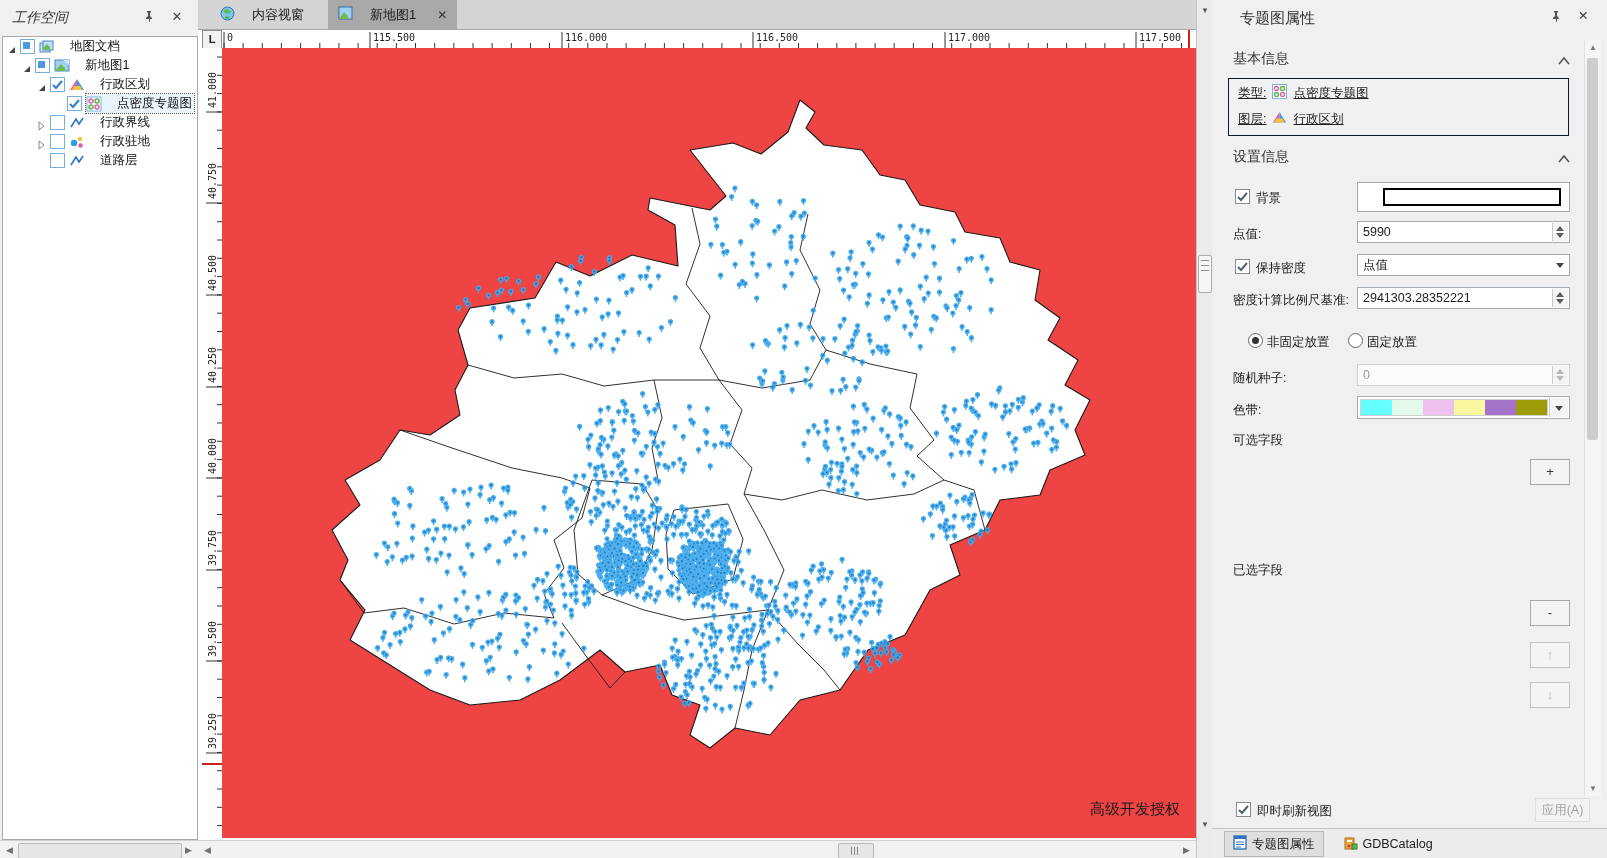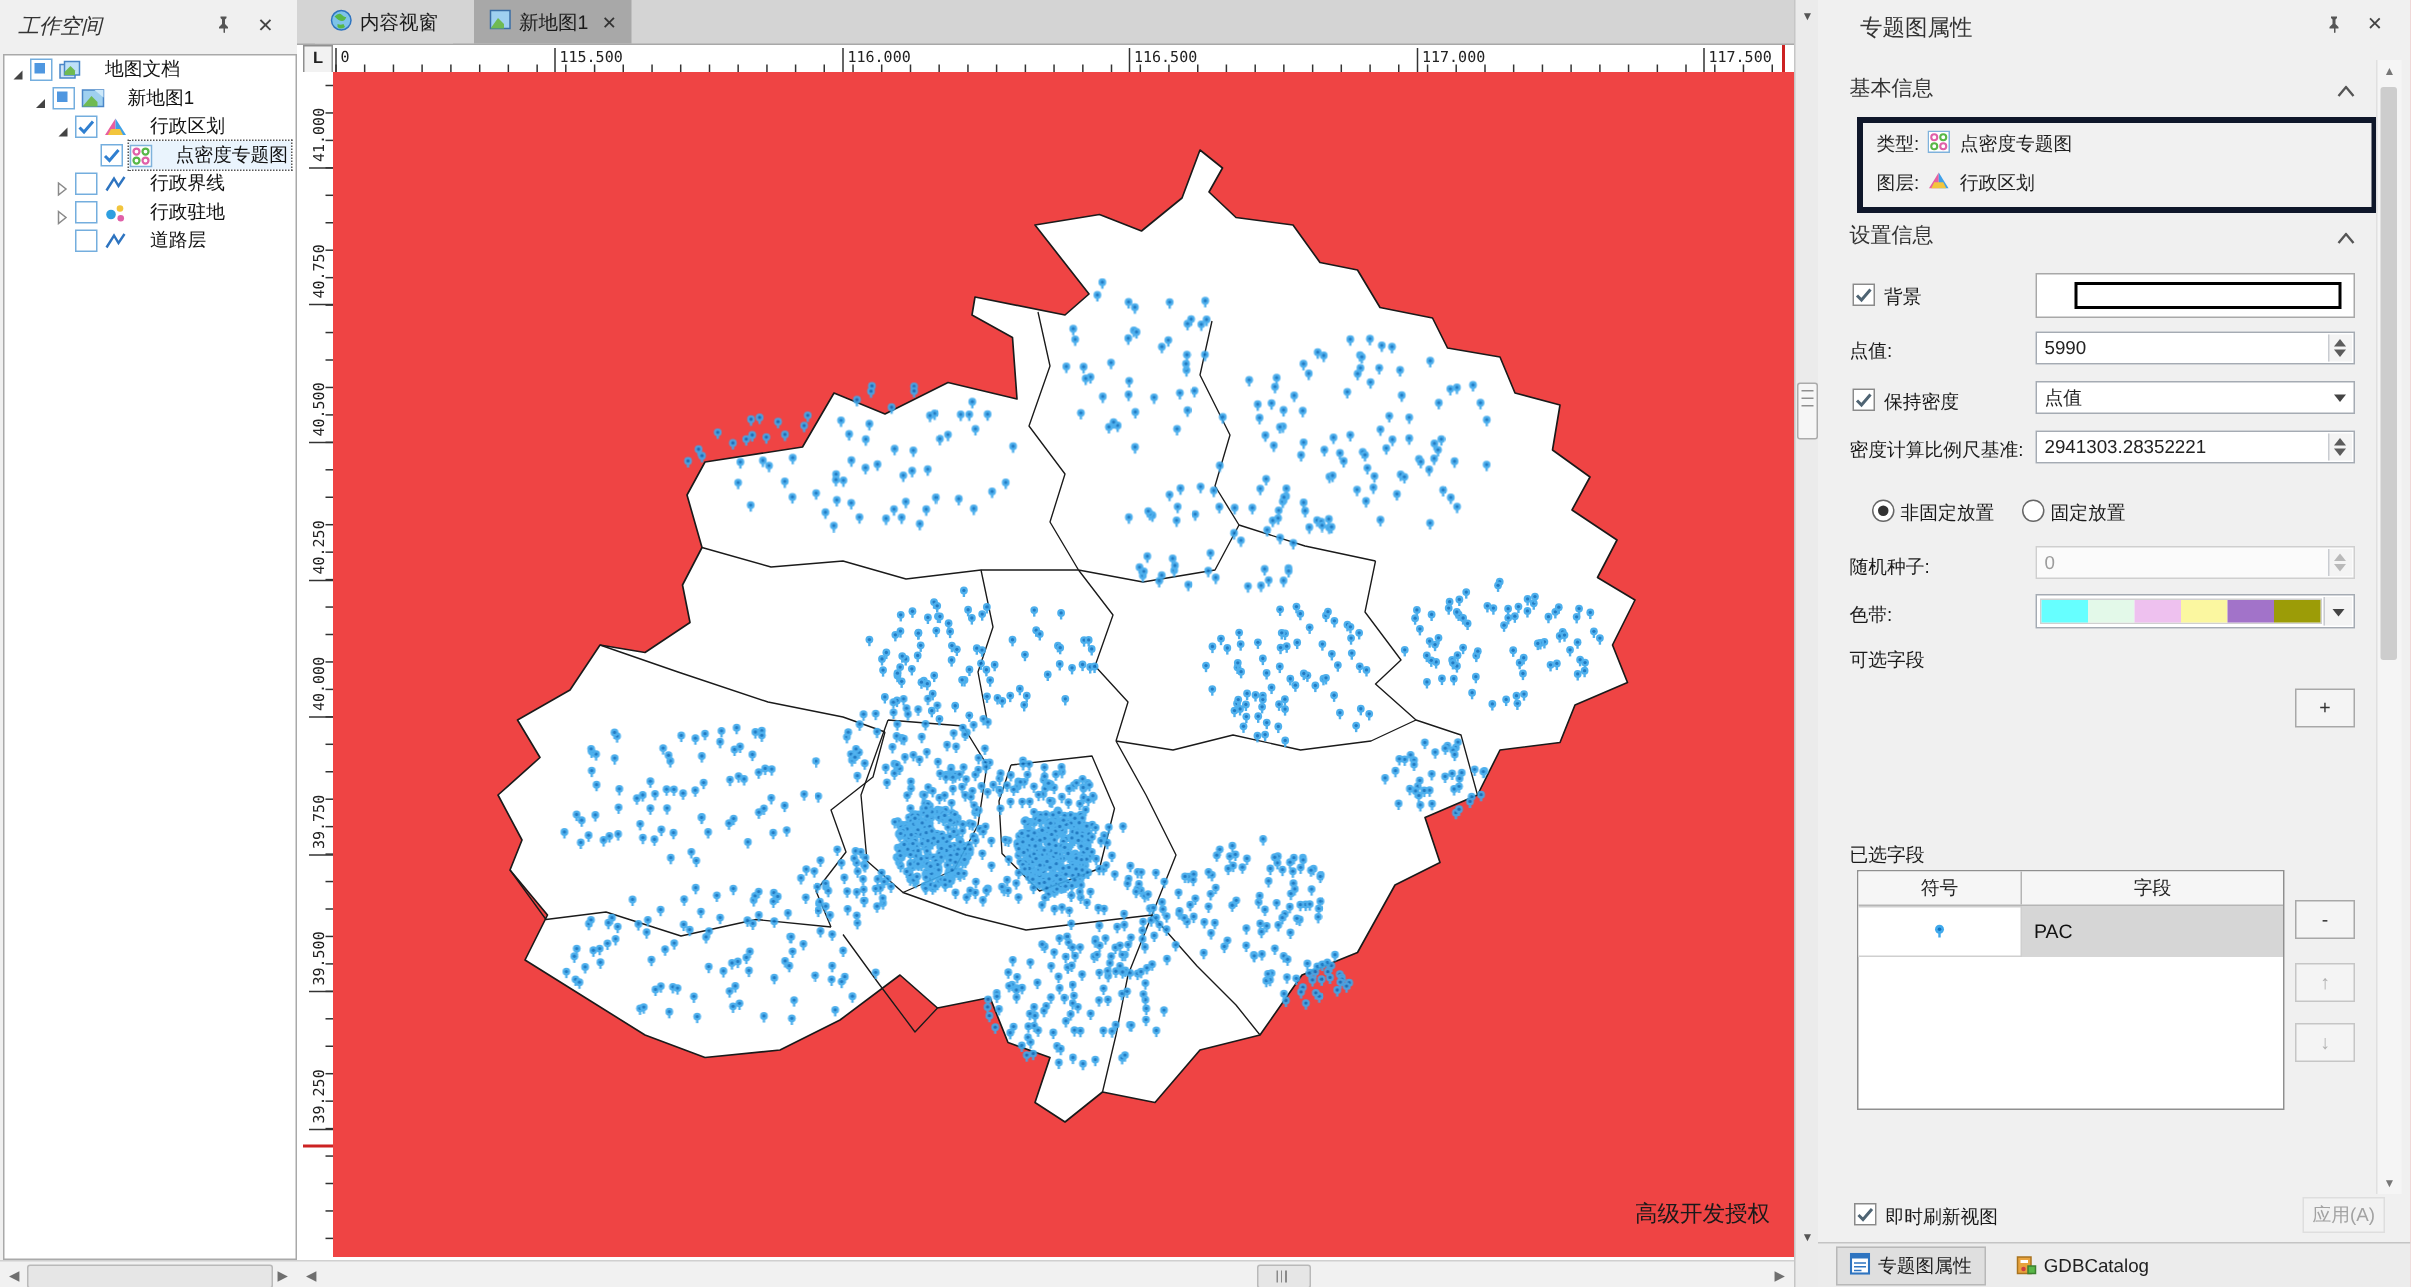--- a/index.html
+++ b/index.html
@@ -24,21 +24,21 @@
   
   .hscroll{height:18px;background:#f1f1f1;border-top:1px solid #d0d0d0;position:absolute;}
   .sb-arrow{position:absolute;top:2px;width:15px;height:14px;color:#6f6f6f;font-size:9px;line-height:14px;text-align:center;}
   .sb-thumb{position:absolute;top:2px;height:14px;background:#e6e6e6;border:1px solid #b9b9b9;border-radius:2px;}
   .grip{position:absolute;top:3px;width:10px;height:8px;
     background:linear-gradient(90deg,#8a8a8a 1px,transparent 1px,transparent 3px,#8a8a8a 3px,#8a8a8a 4px,transparent 4px,transparent 6px,#8a8a8a 6px,#8a8a8a 7px,transparent 7px);}
 
   
   #map-area{left:198px;top:0;width:998px;height:858px;background:#fff;}
   #tabstrip{left:0;top:0;width:998px;height:29px;background:#d4d4d4;border-bottom:1px solid #a8a8a8;display:flex;}
-  .tab{height:29px;display:flex;align-items:center;padding:0 10px;gap:5px;font-size:13px;color:#1a1a1a;}
+  .tab{height:29px;display:flex;align-items:center;padding:0 10px;gap:17px;font-size:13px;color:#1a1a1a;}
   .tab.inactive{margin-left:12px;background:#d4d4d4;}
   .tab.active{margin-left:14px;background:#a8a8a8;}
   .tab .close{font-size:12px;font-weight:bold;color:#333;margin-left:4px;}
   #corner-L{left:4px;top:30px;width:18px;height:17px;background:#f2f2f2;border:1px solid #8f8f8f;
     font-size:11px;font-weight:bold;text-align:center;line-height:16px;color:#222;}
   #hruler{left:24px;top:30px;width:974px;height:18px;background:#fff;border-bottom:1px solid #666;}
   #vruler{left:4px;top:48px;width:20px;height:790px;background:#fff;border-right:1px solid #666;}
   #hruler text,#vruler text{font:10px "DejaVu Sans Mono",monospace;fill:#222;}
   #hruler line,#vruler line{stroke:#333;stroke-width:1;}
   #canvas{left:24px;top:48px;width:974px;height:790px;background:#ef4444;overflow:hidden;}
@@ -63,21 +63,21 @@
   .spin-col .up{top:3px;border-bottom:5px solid #5c5c5c;}
   .spin-col .dn{bottom:3px;border-top:5px solid #5c5c5c;}
   .disabled-ctl{background:#fbfbfb;border-color:#cfcfcf;color:#9d9d9d;}
   .disabled-ctl .spin-col .up{border-bottom-color:#b9b9b9;}
   .disabled-ctl .spin-col .dn{border-top-color:#b9b9b9;}
   .pchk{position:absolute;width:13px;height:13px;border:1px solid #8a8a8a;background:#fff;}
   .combo-arrow{position:absolute;right:5px;top:8px;width:0;height:0;border-left:4px solid transparent;border-right:4px solid transparent;border-top:5px solid #444;}
   .side-btn{position:absolute;left:318px;width:40px;height:26px;background:#f4f4f4;border:1px solid #a8a8a8;
     text-align:center;font-size:13px;color:#333;box-sizing:border-box;line-height:24px;}
   .side-btn.dis{color:#b0b0b0;border-color:#c6c6c6;}
-  #rp-info-box{left:26px;top:78px;width:339px;height:56px;background:#f1f1f1;border:4px solid #0f172a;}
+  #rp-info-box{left:16px;top:78px;width:339px;height:56px;background:#f1f1f1;border:1px solid #0f172a;text-decoration:underline;}
   .info-row{display:flex;align-items:center;gap:6px;height:24px;padding-left:9px;margin-top:2px;}
   #ramp{position:absolute;left:145px;top:396px;width:213px;height:23px;background:#fff;border:1px solid #a5abb3;box-sizing:border-box;}
   #ramp-strip{position:absolute;left:2px;top:2px;right:21px;bottom:2px;display:flex;border:1px solid #d0d0d0;}
   #ramp-strip span{flex:1;}
   #ramp-btn{position:absolute;right:1px;top:1px;bottom:1px;width:18px;background:#f4f4f4;border-left:1px solid #c9ccd1;}
   #listbox{left:26px;top:450px;width:285px;height:100px;background:#fff;border:1px solid #8f8f8f;box-sizing:border-box;
     padding:2px 0 0 6px;line-height:15.5px;font-size:12.5px;color:#111;}
   #sel-table{left:26px;top:580px;width:285px;height:160px;background:#fff;border:1px solid #8f8f8f;box-sizing:border-box;}
   .st-header{display:flex;height:22px;border-bottom:1px solid #b5b5b5;background:#f6f6f6;}
   .st-header div{line-height:22px;text-align:center;font-size:12.5px;color:#222;}
@@ -2329,36 +2329,20 @@
       </div>
       <div id="ramp-btn">
           <span class="combo-arrow" style="top:8px"></span>
         </div>
     </div>
 
     <span class="label" style="top:432px">可选字段</span>
     <div class="side-btn" style="top:459px">+</div>
 
     <span class="label" style="top:562px">已选字段</span>
-    <div id="sel-table" class="abs">
-      <div class="st-header">
-        <div class="st-c1">符号</div>
-        <div class="st-c2">字段</div>
-      </div>
-      <div class="st-row">
-        <div class="st-c1">
-          <svg width="10" height="12">
-              <circle cx="5" cy="4.5" r="3" fill="#3FA9EC"></circle>
-              <rect x="4.2" y="7" width="1.6" height="3" fill="#3FA9EC"></rect>
-              <circle cx="5" cy="4.5" r="1.2" fill="#1070BE"></circle>
-            </svg>
-        </div>
-        <div class="st-c2">PAC</div>
-      </div>
-    </div>
     <div class="side-btn" style="top:600px">-</div>
     <div class="side-btn dis" style="top:642px">↑</div>
     <div class="side-btn dis" style="top:682px">↓</div>
 
 
     <span class="pchk" style="left:24px;top:802px"><svg width="13" height="13">
           <polyline points="2,7 5,10 11,3" fill="none" stroke="#4f6473" stroke-width="2"></polyline>
         </svg></span>
     <span class="label" style="left:45px;top:803px">即时刷新视图</span>
     <div id="apply-btn" class="abs">应用(A)</div>

